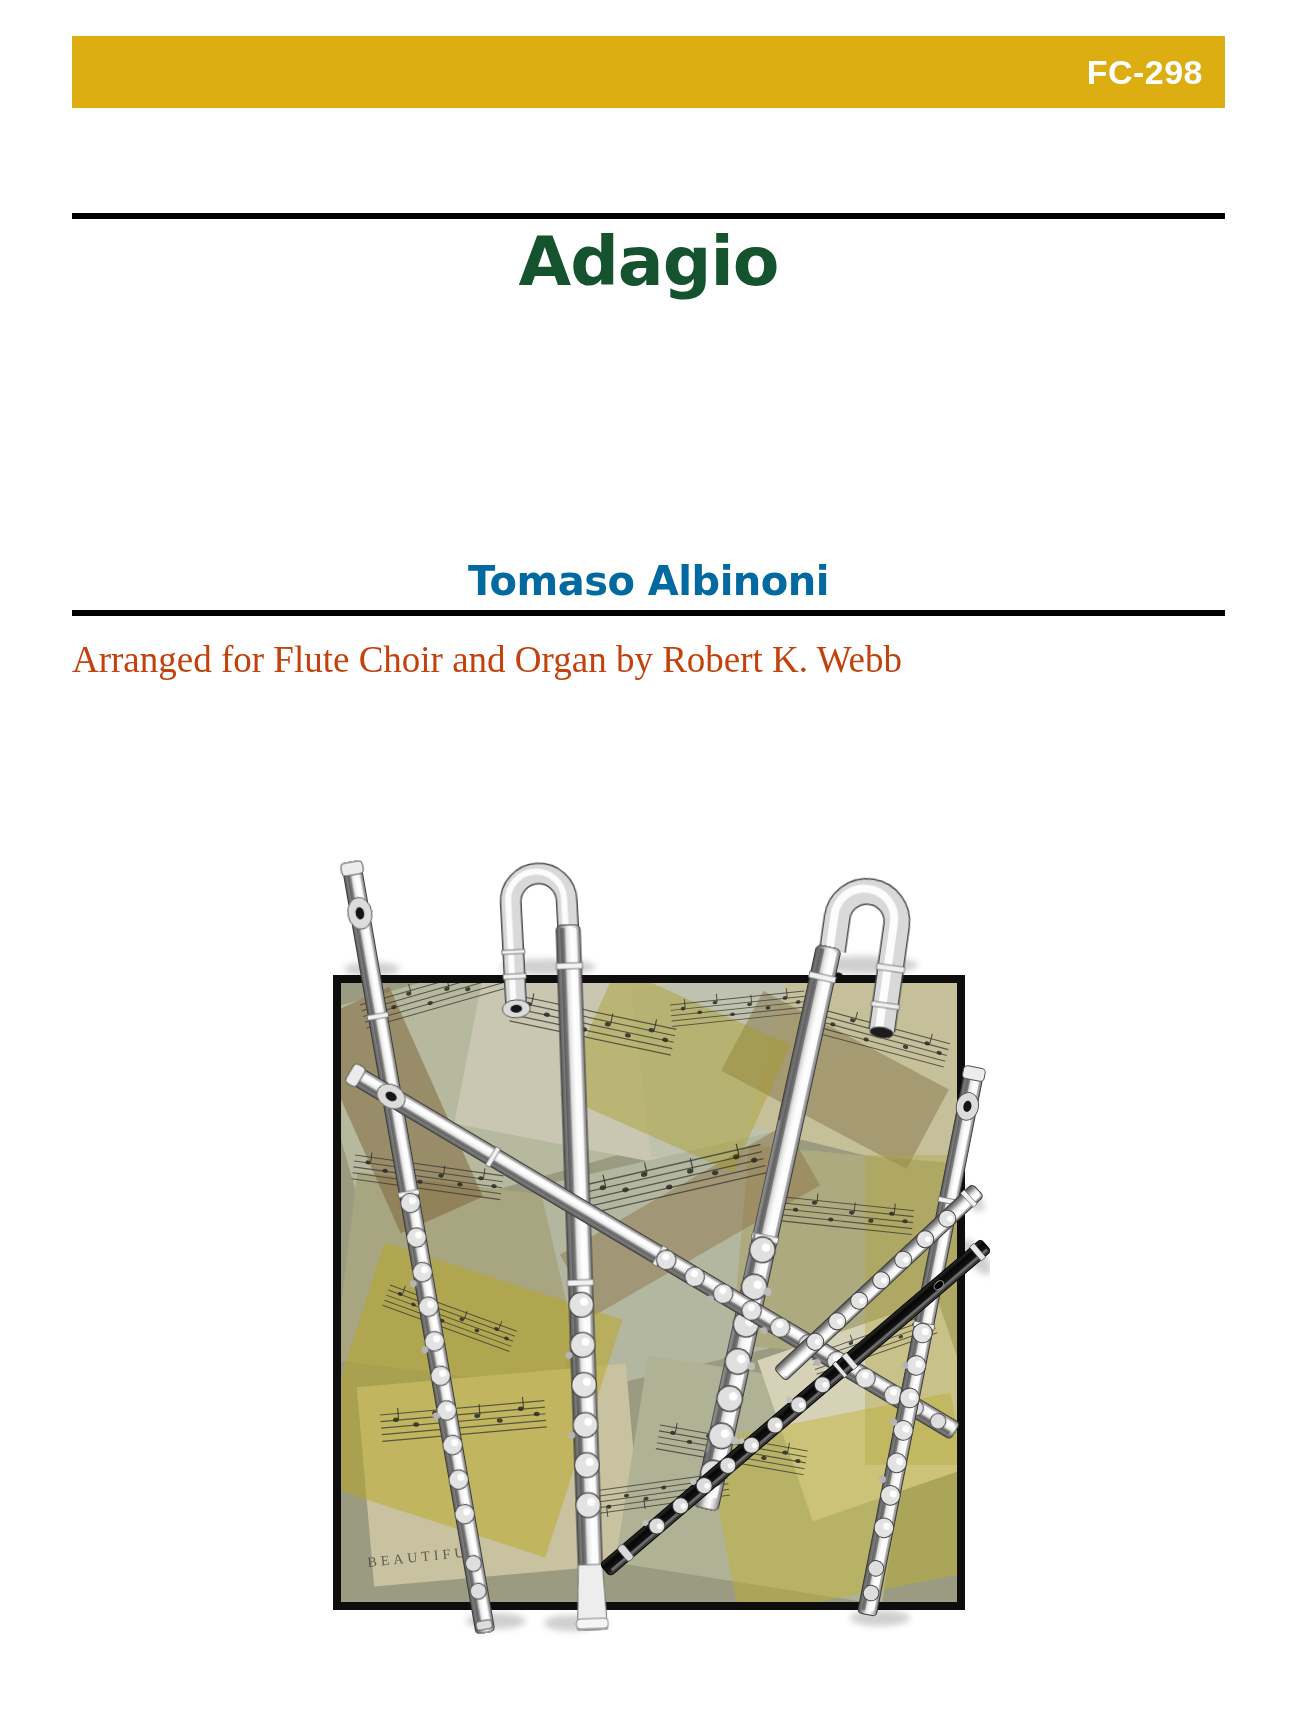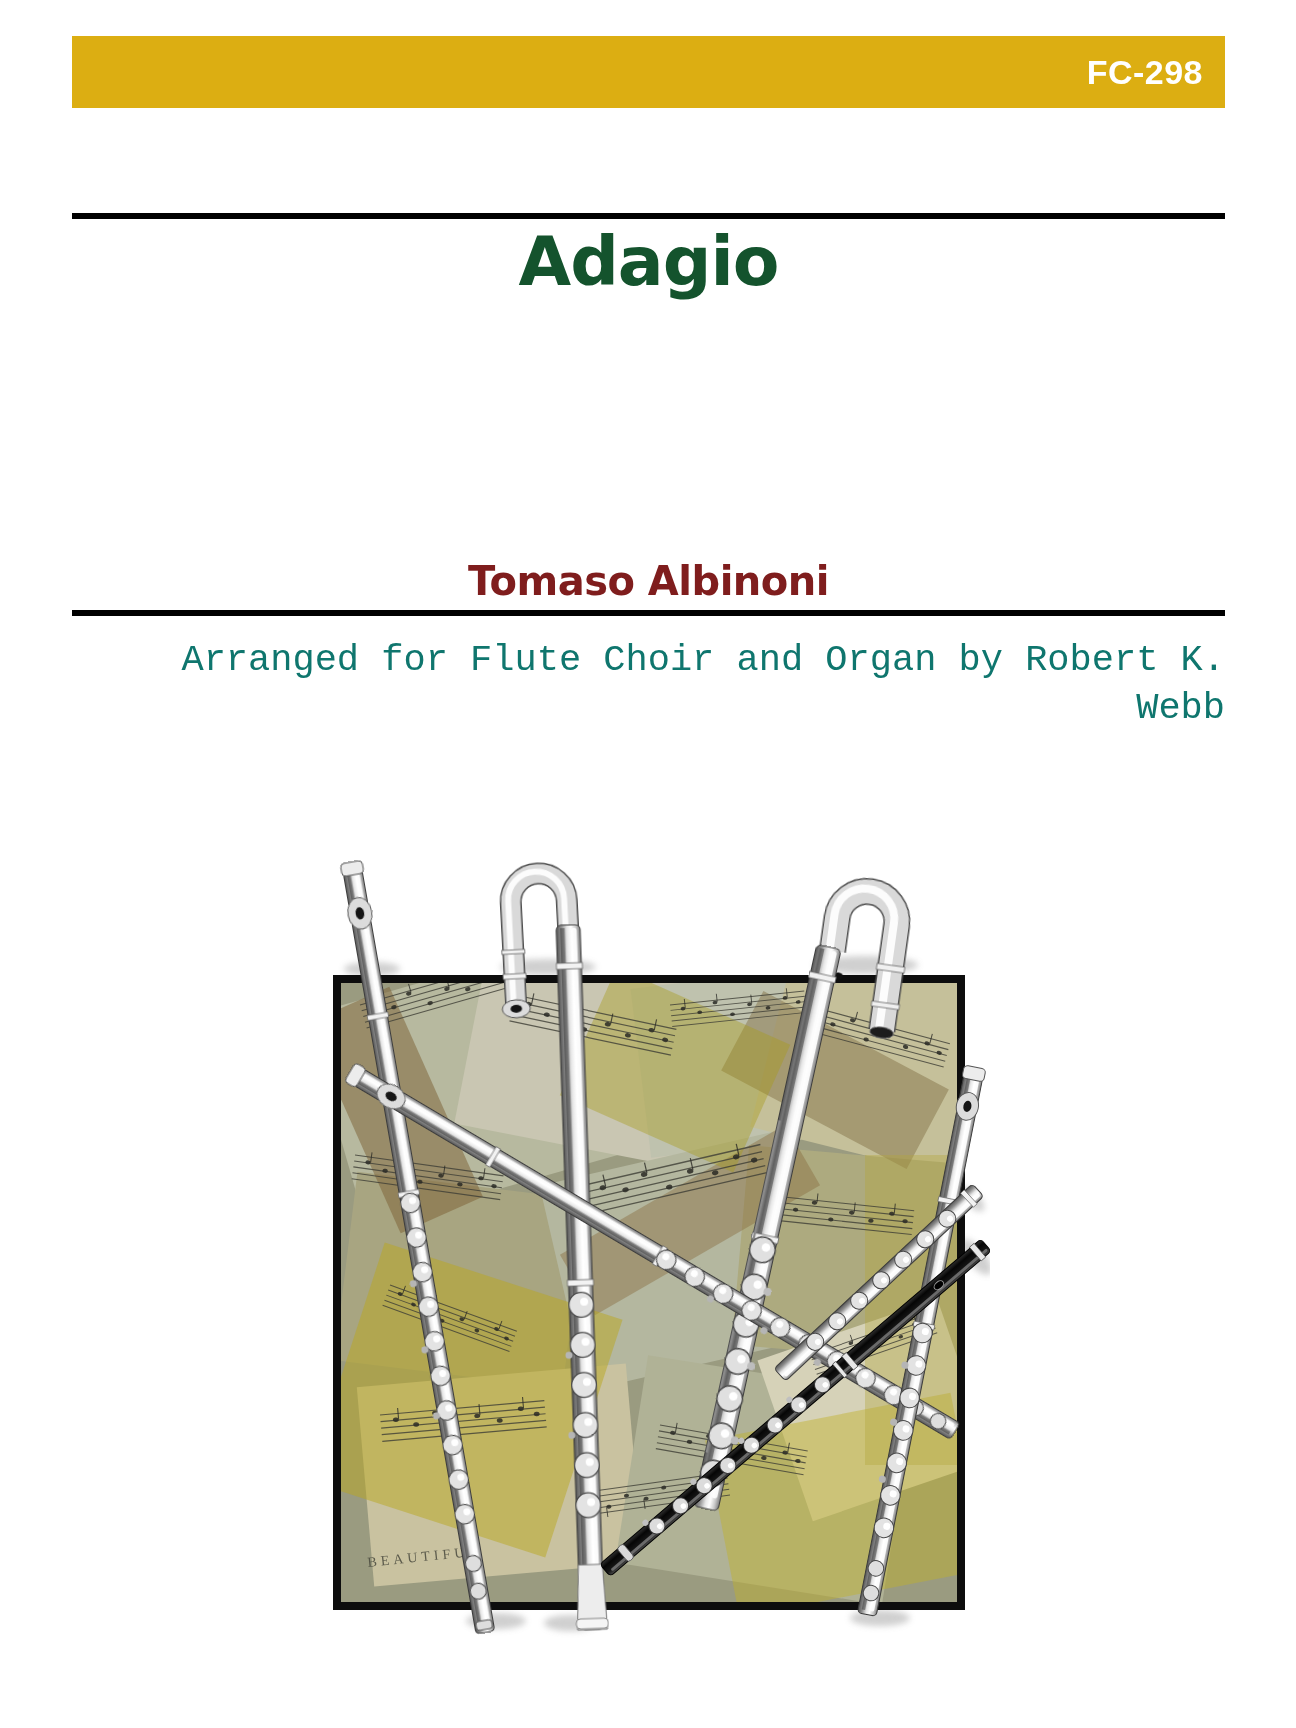--- a/index.html
+++ b/index.html
@@ -20,26 +20,26 @@
     position:absolute;left:72px;width:1153px;height:6px;background:#000000;
   }
   .rule1{top:213px;}
   .rule2{top:610px;}
   .page-title{
     position:absolute;left:72px;top:222px;width:1153px;text-align:center;
     font-size:68px;font-weight:bold;color:#14532d;letter-spacing:-1px;line-height:80px;
   }
   .composer{
     position:absolute;left:72px;top:556px;width:1153px;text-align:center;
-    font-size:40px;font-weight:bold;color:#7f1d1d;letter-spacing:-0.5px;line-height:50px;
+    font-size:40px;font-weight:bold;color:#0369a1;letter-spacing:-0.5px;line-height:50px;
   }
   .credit{
-    position:absolute;left:72px;top:636px;width:1153px;text-align:right;
-    font-family:Liberation Mono, monospace;
-    font-size:37px;color:#0f766e;line-height:48px;
+    position:absolute;left:72px;top:636px;width:1153px;text-align:left;
+    font-family:Liberation Serif, serif;
+    font-size:37px;color:#c2410c;line-height:48px;
   }
   .art{
     position:absolute;left:310px;top:855px;width:680px;height:820px;
   }
 </style>
 </head>
 <body>
 
 <div class="banner">
   <div class="code">FC-298</div>

